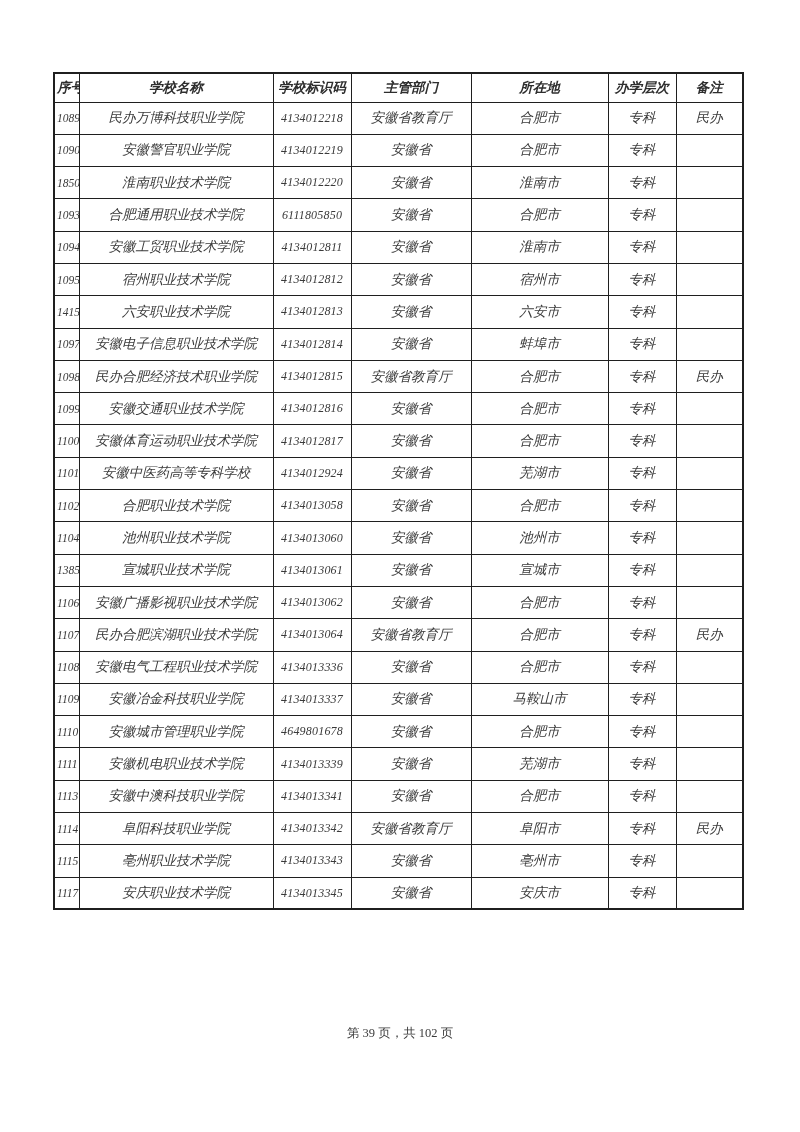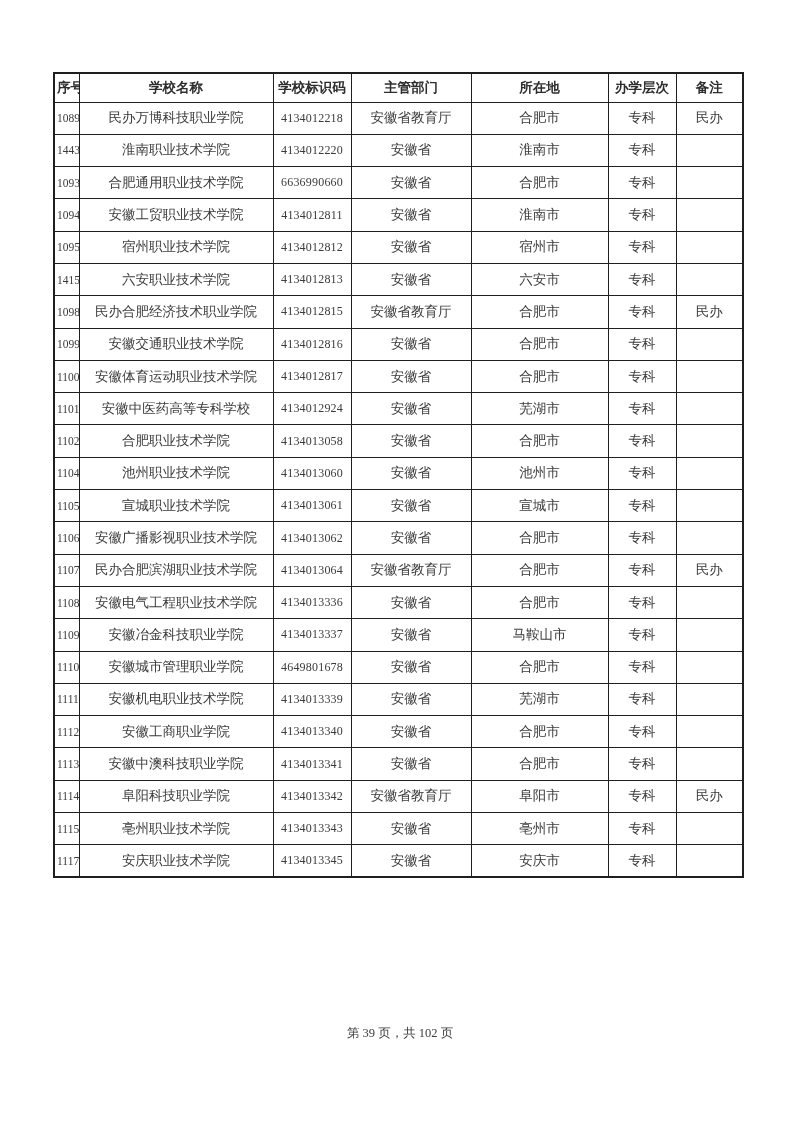--- a/index.html
+++ b/index.html
@@ -19,20 +19,21 @@
     overflow: hidden;
   }
   table.school-table {
     position: absolute;
     left: 53px;
     top: 72px;
     width: 690px;
     border-collapse: collapse;
     table-layout: fixed;
     border: 2.5px solid #1f1f1f;
+    font-style: italic;
   }
   .school-table th,
   .school-table td {
     border: 1.5px solid #1f1f1f;
     text-align: center;
     vertical-align: middle;
     padding: 0 2px;
     overflow: hidden;
     white-space: nowrap;
   }
@@ -93,32 +94,41 @@
         <tr>
           <td>1089</td>
           <td>民办万博科技职业学院</td>
           <td>4134012218</td>
           <td>安徽省教育厅</td>
           <td>合肥市</td>
           <td>专科</td>
           <td>民办</td>
         </tr>
         <tr>
-          <td>1443</td>
+          <td>1090</td>
+          <td>安徽警官职业学院</td>
+          <td>4134012219</td>
+          <td>安徽省</td>
+          <td>合肥市</td>
+          <td>专科</td>
+          <td></td>
+        </tr>
+        <tr>
+          <td>1850</td>
           <td>淮南职业技术学院</td>
           <td>4134012220</td>
           <td>安徽省</td>
           <td>淮南市</td>
           <td>专科</td>
           <td></td>
         </tr>
         <tr>
           <td>1093</td>
           <td>合肥通用职业技术学院</td>
-          <td>6636990660</td>
+          <td>6111805850</td>
           <td>安徽省</td>
           <td>合肥市</td>
           <td>专科</td>
           <td></td>
         </tr>
         <tr>
           <td>1094</td>
           <td>安徽工贸职业技术学院</td>
           <td>4134012811</td>
           <td>安徽省</td>
@@ -134,20 +144,29 @@
           <td>宿州市</td>
           <td>专科</td>
           <td></td>
         </tr>
         <tr>
           <td>1415</td>
           <td>六安职业技术学院</td>
           <td>4134012813</td>
           <td>安徽省</td>
           <td>六安市</td>
+          <td>专科</td>
+          <td></td>
+        </tr>
+        <tr>
+          <td>1097</td>
+          <td>安徽电子信息职业技术学院</td>
+          <td>4134012814</td>
+          <td>安徽省</td>
+          <td>蚌埠市</td>
           <td>专科</td>
           <td></td>
         </tr>
         <tr>
           <td>1098</td>
           <td>民办合肥经济技术职业学院</td>
           <td>4134012815</td>
           <td>安徽省教育厅</td>
           <td>合肥市</td>
           <td>专科</td>
@@ -192,21 +211,21 @@
         <tr>
           <td>1104</td>
           <td>池州职业技术学院</td>
           <td>4134013060</td>
           <td>安徽省</td>
           <td>池州市</td>
           <td>专科</td>
           <td></td>
         </tr>
         <tr>
-          <td>1105</td>
+          <td>1385</td>
           <td>宣城职业技术学院</td>
           <td>4134013061</td>
           <td>安徽省</td>
           <td>宣城市</td>
           <td>专科</td>
           <td></td>
         </tr>
         <tr>
           <td>1106</td>
           <td>安徽广播影视职业技术学院</td>
@@ -251,29 +270,20 @@
           <td>合肥市</td>
           <td>专科</td>
           <td></td>
         </tr>
         <tr>
           <td>1111</td>
           <td>安徽机电职业技术学院</td>
           <td>4134013339</td>
           <td>安徽省</td>
           <td>芜湖市</td>
-          <td>专科</td>
-          <td></td>
-        </tr>
-        <tr>
-          <td>1112</td>
-          <td>安徽工商职业学院</td>
-          <td>4134013340</td>
-          <td>安徽省</td>
-          <td>合肥市</td>
           <td>专科</td>
           <td></td>
         </tr>
         <tr>
           <td>1113</td>
           <td>安徽中澳科技职业学院</td>
           <td>4134013341</td>
           <td>安徽省</td>
           <td>合肥市</td>
           <td>专科</td>

